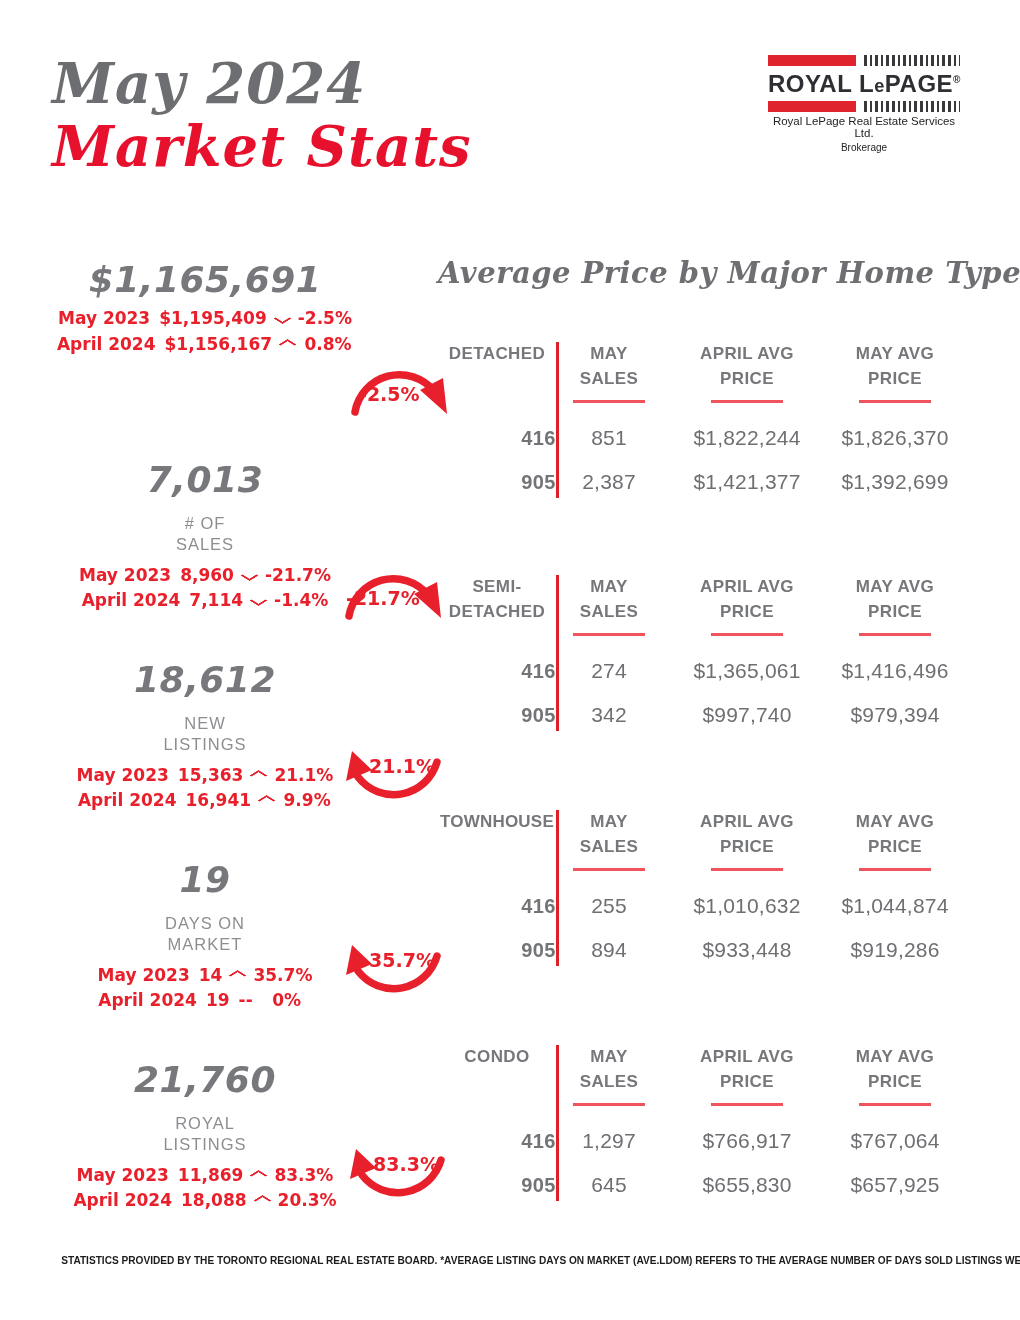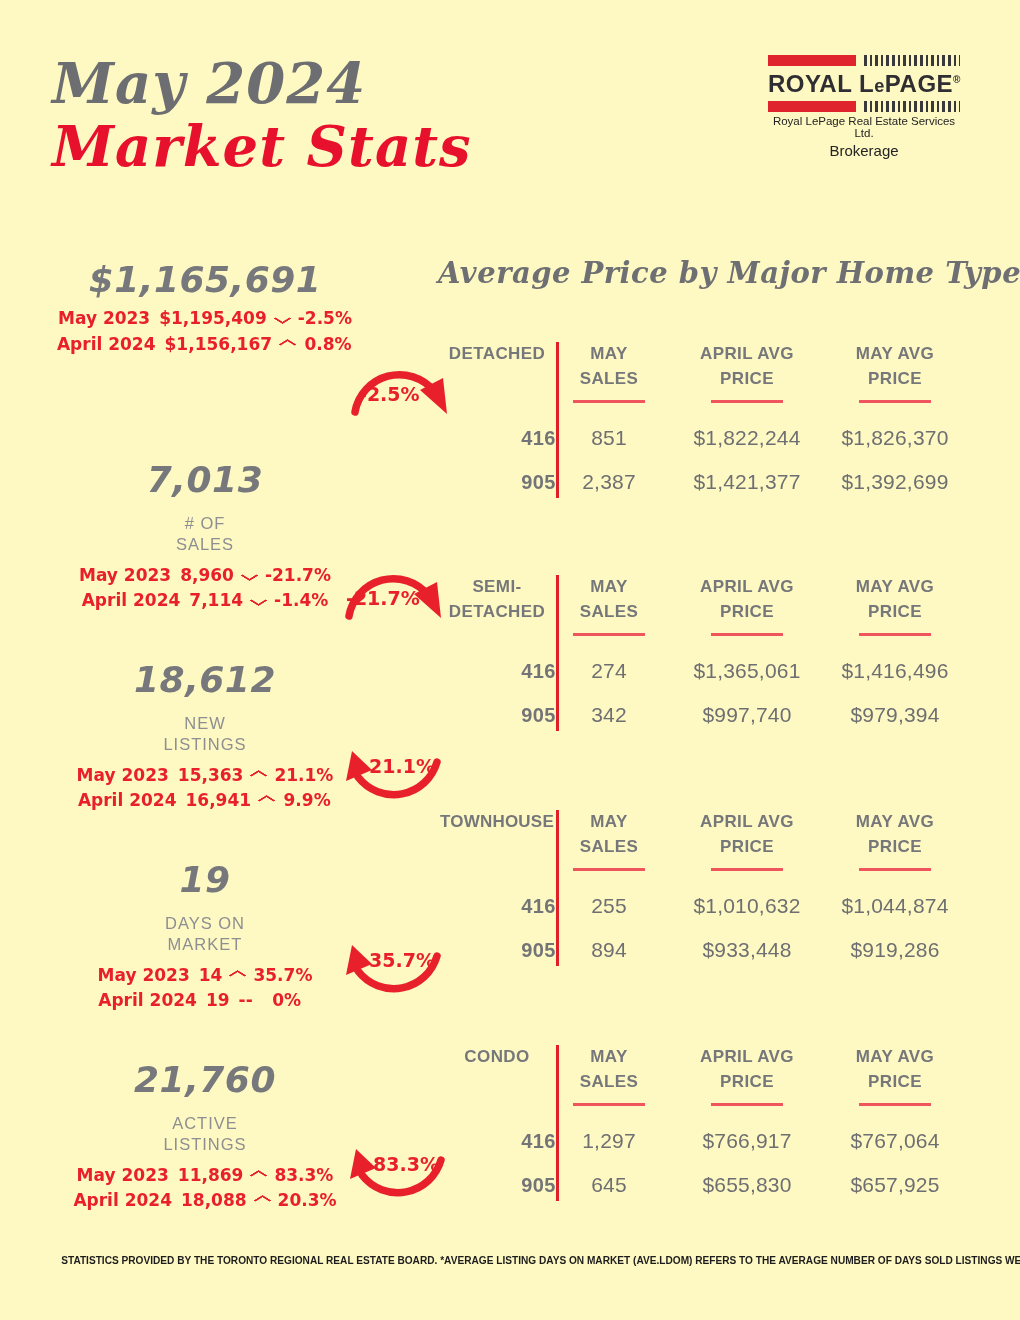--- a/index.html
+++ b/index.html
@@ -8,21 +8,21 @@
     --red-soft:#f0545c;
     --gray-dark:#6d6e71;
     --gray-mid:#76777a;
     --gray-val:#6e6f72;
     --ink:#1c1c1c;
   }
   *{margin:0;padding:0;box-sizing:border-box;}
   html,body{background:#e9e9e9;}
   .page{
     position:relative;width:1020px;height:1320px;margin:0 auto;
-    background:#fef9c3;overflow:hidden;
+    background:#ffffff;overflow:hidden;
     font-family:"Liberation Sans",sans-serif;
   }
   
   .title{
     position:absolute;left:52px;top:52px;
     font-family:"DejaVu Serif",serif;font-style:italic;font-weight:700;
     font-size:56px;line-height:1.13;letter-spacing:1px;
   }
   .title .t1{color:var(--gray-dark);}
   .title .t2{color:var(--red-bright);}
@@ -33,21 +33,21 @@
     width:52%;margin-left:4%;
     background:repeating-linear-gradient(90deg,#39393b 0 2.6px,transparent 2.6px 5.6px);
   }
   .logo-word{
     margin:4px 0 3px 0;color:#2f2e33;font-weight:700;font-size:24px;
     letter-spacing:.5px;white-space:nowrap;font-family:"Liberation Sans",sans-serif;
   }
   .logo-word .le-small{font-size:.76em;}
   .logo-word .reg{font-size:10px;vertical-align:super;}
   .logo-caption{margin-top:3px;font-size:11.5px;color:#232323;}
-  .logo-caption2{margin-top:3px;font-size:15px;color:#232323;}
+  .logo-caption2{margin-top:3px;font-size:10px;color:#232323;}
   
   .section-heading{
     position:absolute;left:438px;top:256px;width:520px;
     font-family:"DejaVu Serif",serif;font-style:italic;font-weight:700;
     font-size:29px;color:#6e6f72;letter-spacing:.5px;white-space:nowrap;
   }
   
   .stat{position:absolute;left:30px;width:350px;text-align:center;}
   .stat-value{
     font-family:"DejaVu Sans",sans-serif;font-weight:700;
@@ -206,21 +206,21 @@
         <span>19</span>
         <span class="chev t-dash"></span>
         <span class="cmp-pct">0%</span>
       </div>
     </div>
   </section>
 
   <section class="stat" style="top:1062px">
     <div class="stat-value">21,760</div>
     <div class="stat-label">
-      <span>ACTIVE</span><br>
+      <span>ROYAL</span><br>
       <span>LISTINGS</span>
     </div>
     <div class="stat-rows">
       <div class="cmp-row">
         <span>May 2023</span>
         <span>11,869</span>
         <span class="chev t-up"></span>
         <span class="cmp-pct">83.3%</span>
       </div>
       <div class="cmp-row">

